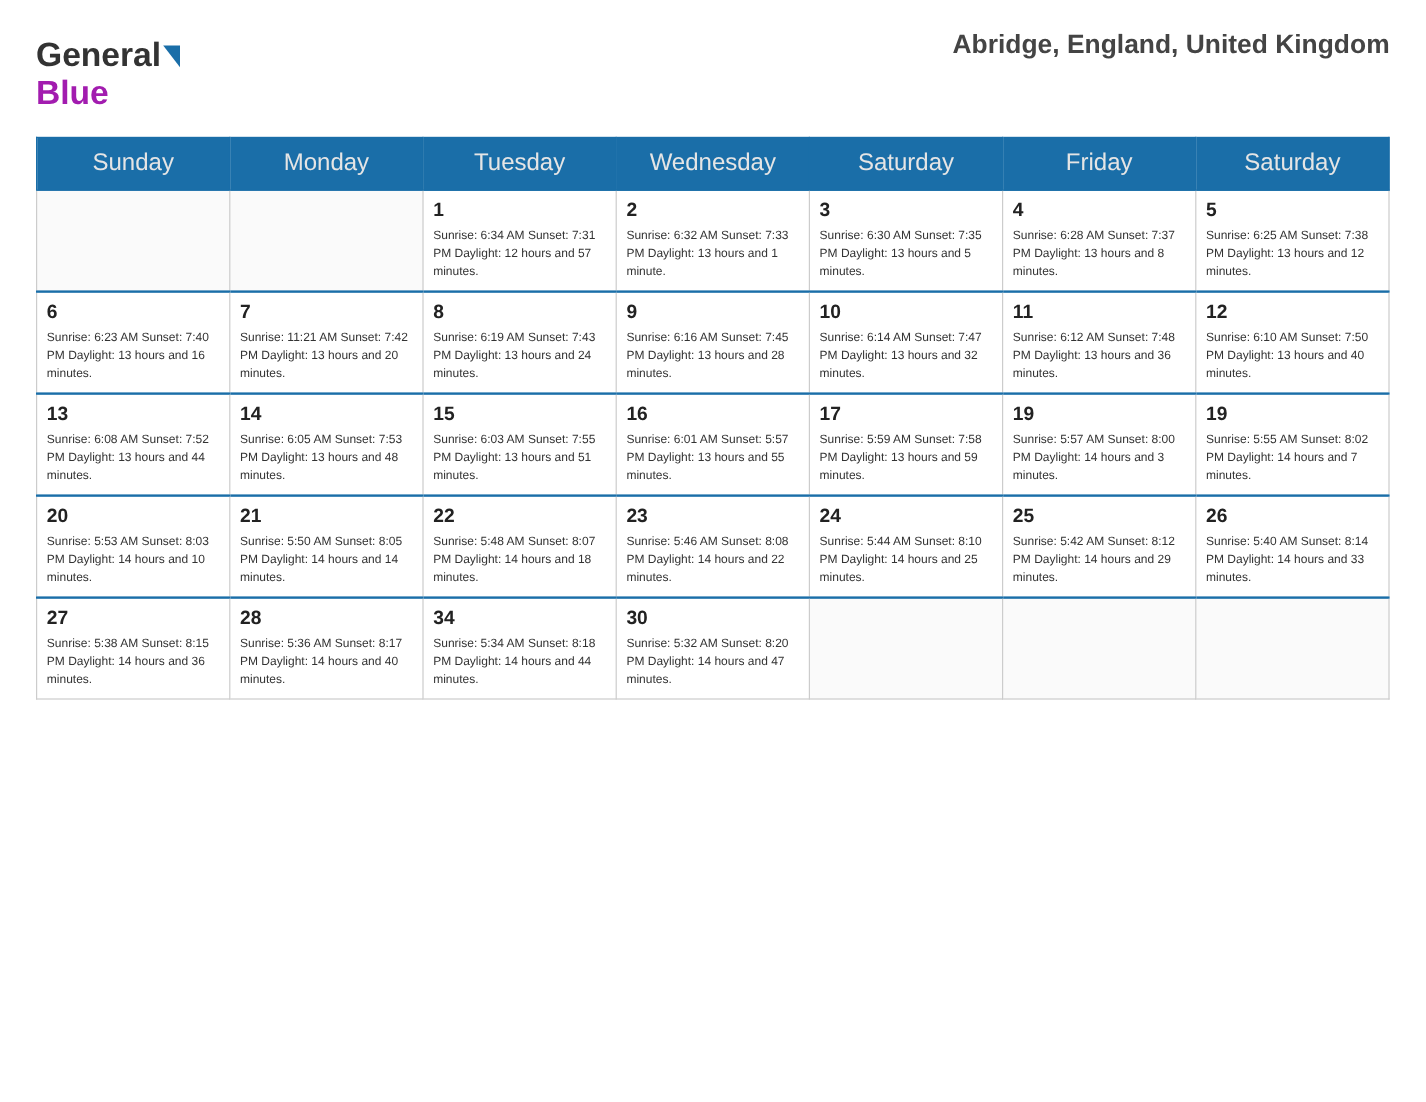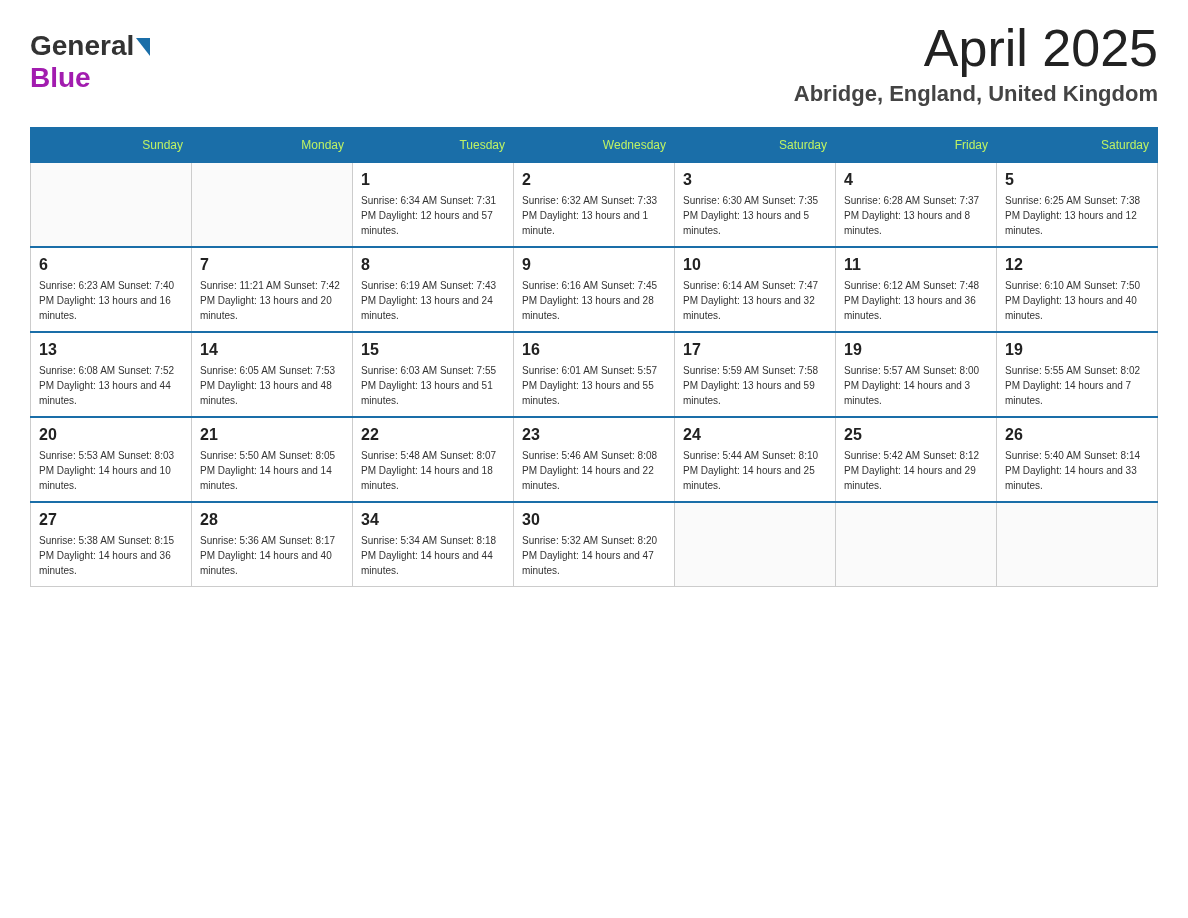--- a/index.html
+++ b/index.html
@@ -69,25 +69,25 @@
       margin-top: 4px;
       font-weight: bold;
     }
     .calendar {
       width: 100%;
       border-collapse: collapse;
       border: 1px solid #ccc;
     }
     .calendar th {
       background-color: #1a6ea8;
-      color: #bef264;
+      color: #e5e5e5;
       padding: 10px 8px;
-      font-size: 12px;
+      font-size: 20px;
       font-weight: normal;
-      text-align: right;
+      text-align: center;
       border: 1px solid #1a6ea8;
     }
     .calendar td {
       vertical-align: top;
       padding: 8px;
       border: 1px solid #ccc;
       width: calc(100% / 7);
       min-height: 100px;
       font-size: 13px;
       color: #333;
@@ -120,21 +120,20 @@
       <div class="logo-row1">
         <span class="logo-text-general">General</span>
         <span class="logo-arrow"></span>
       </div>
       <div class="logo-line2">
         <span class="logo-blue">Blue</span>
       </div>
     </div>
   </div>
   <div class="title-block">
-    <div class="page-title">April 2025</div>
     <div class="page-subtitle">Abridge, England, United Kingdom</div>
   </div>
 </div>
 
 <table class="calendar">
   <thead>
     <tr>
 
     <th>Sunday</th>
         <th>Monday</th>

